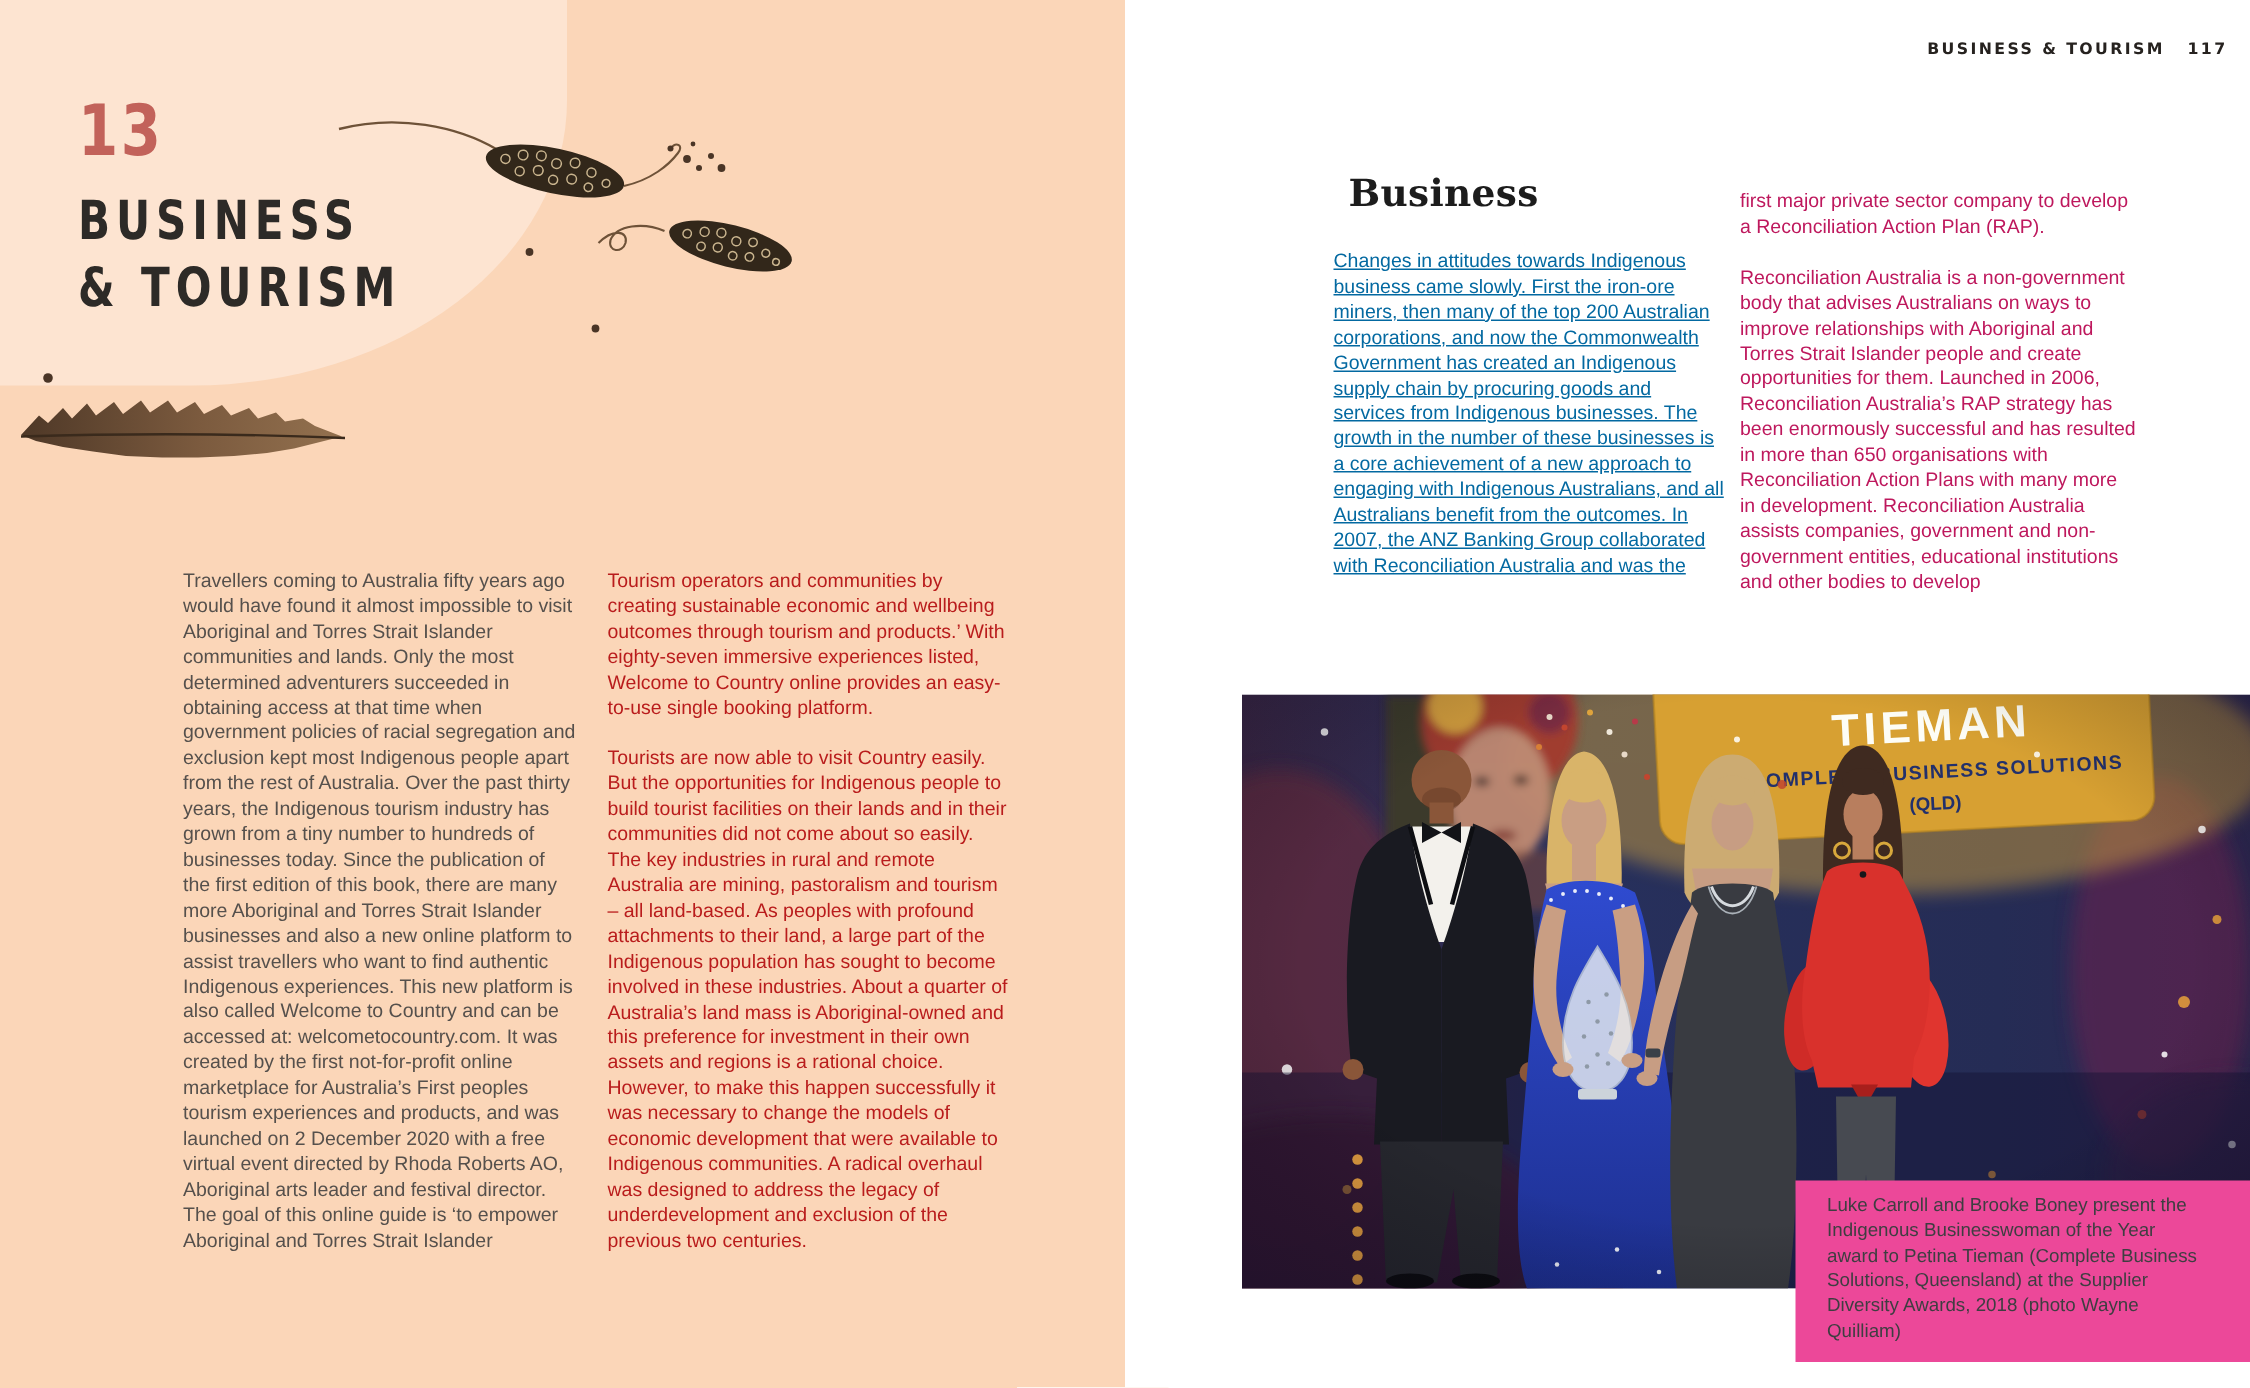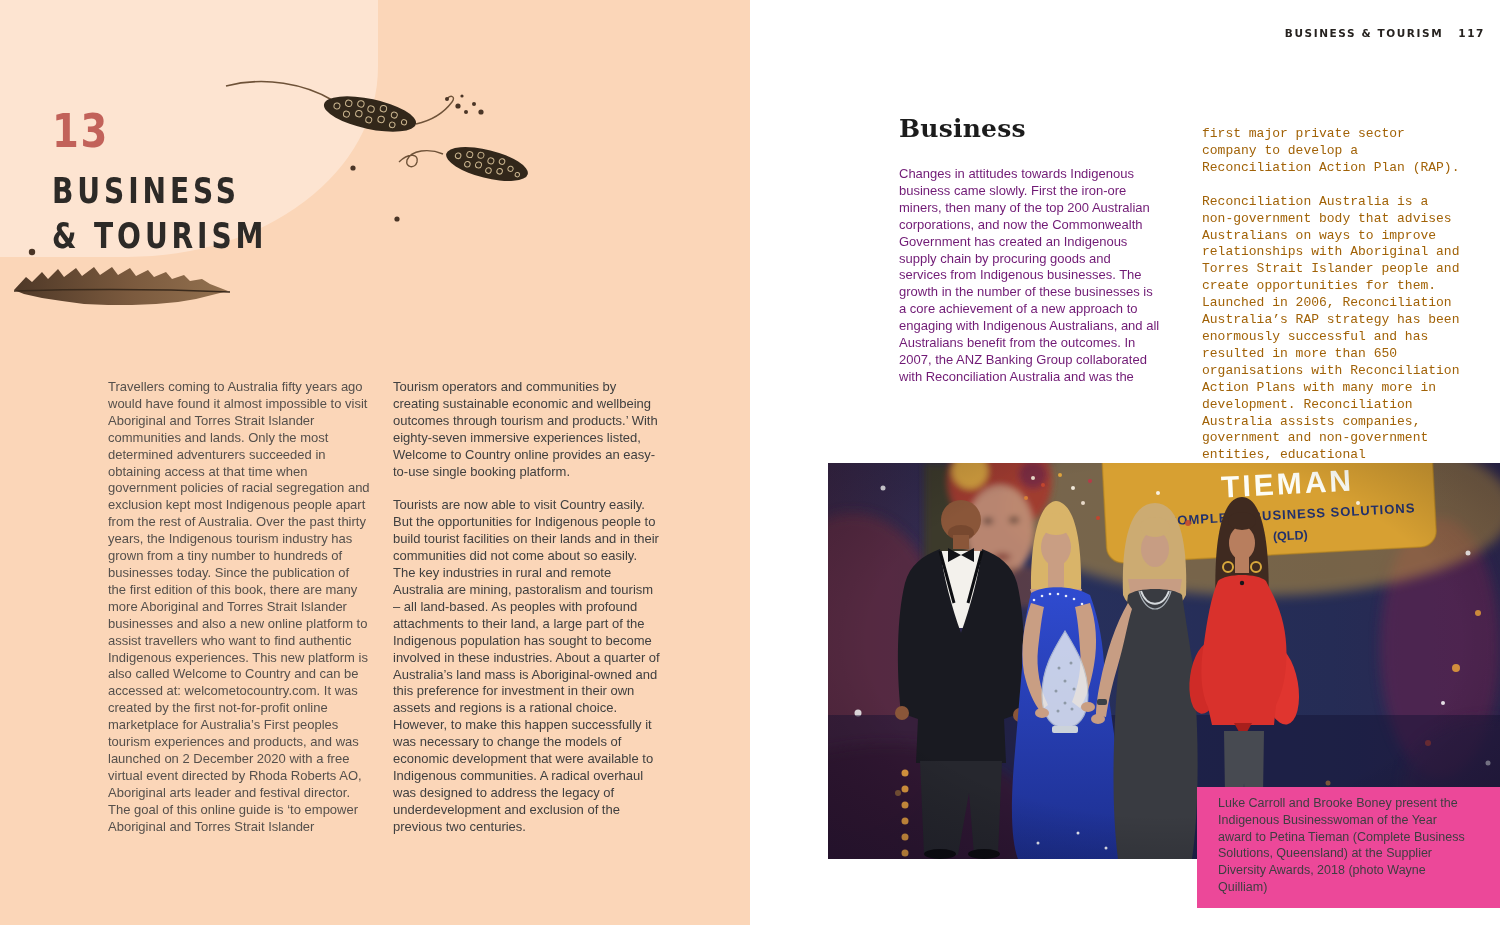--- a/index.html
+++ b/index.html
@@ -9,33 +9,33 @@
   .page-left{left:0;width:750px;background:#fbd6b8;}
   .page-right{left:750px;width:750px;background:#ffffff;}
 
   
   .blob{position:absolute;left:-70px;top:-95px;width:448px;height:352px;background:#fde4d1;
         border-radius:0 0 250px 0 / 0 0 190px 0;}
 
   .deco{position:absolute;}
 
   
-  .chapter{position:absolute;left:52px;top:64px;margin-top:43px;}
+  .chapter{position:absolute;left:52px;top:64px;}
   .chapter-num{font-family:"DejaVu Sans",sans-serif;font-weight:bold;font-size:47px;line-height:1;
                color:#c2625a;letter-spacing:2px;transform:scaleX(.82);transform-origin:0 0;}
   .chapter-title{margin:14px 0 0 0;font-family:"DejaVu Sans",sans-serif;font-weight:bold;font-size:36px;
                line-height:1.26;color:#2d2a27;letter-spacing:5px;transform:scaleX(.78);transform-origin:0 0;white-space:nowrap;}
 
   
   .col{position:absolute;font-size:13px;line-height:16.9px;}
   .col p{margin:0 0 17px 0;}
-  .col-l1{left:108px;top:379px;width:262px;color:#55504c;}
-  .col-l2{left:393px;top:379px;width:268px;color:#404040;}
-  .col-r1{left:149px;top:166px;width:263px;color:#701a75;}
-  .col-r2{left:452px;top:126px;width:264px;color:#a16207;font-family:Liberation Mono, monospace;}
+  .col-l1{left:122px;top:379px;width:262px;color:#55504c;}
+  .col-l2{left:405px;top:379px;width:268px;color:#b91c1c;}
+  .col-r1{left:139px;top:166px;width:263px;color:#0369a1;text-decoration:underline;}
+  .col-r2{left:410px;top:126px;width:264px;color:#be185d;}
 
   
   .running-head{position:absolute;top:27px;right:44px;display:flex;gap:15px;align-items:baseline;
                 font-family:"DejaVu Sans",sans-serif;font-weight:bold;font-size:10.5px;letter-spacing:1.6px;color:#26221f;}
   .section-heading{position:absolute;left:149px;top:114px;margin:0;font-family:"DejaVu Serif",serif;
                 font-weight:bold;font-size:25px;color:#1c1c1c;letter-spacing:.2px;}
 
   
   .photo{position:absolute;left:78px;top:463px;width:672px;height:396px;margin:0;}
   .photo svg{display:block;}

